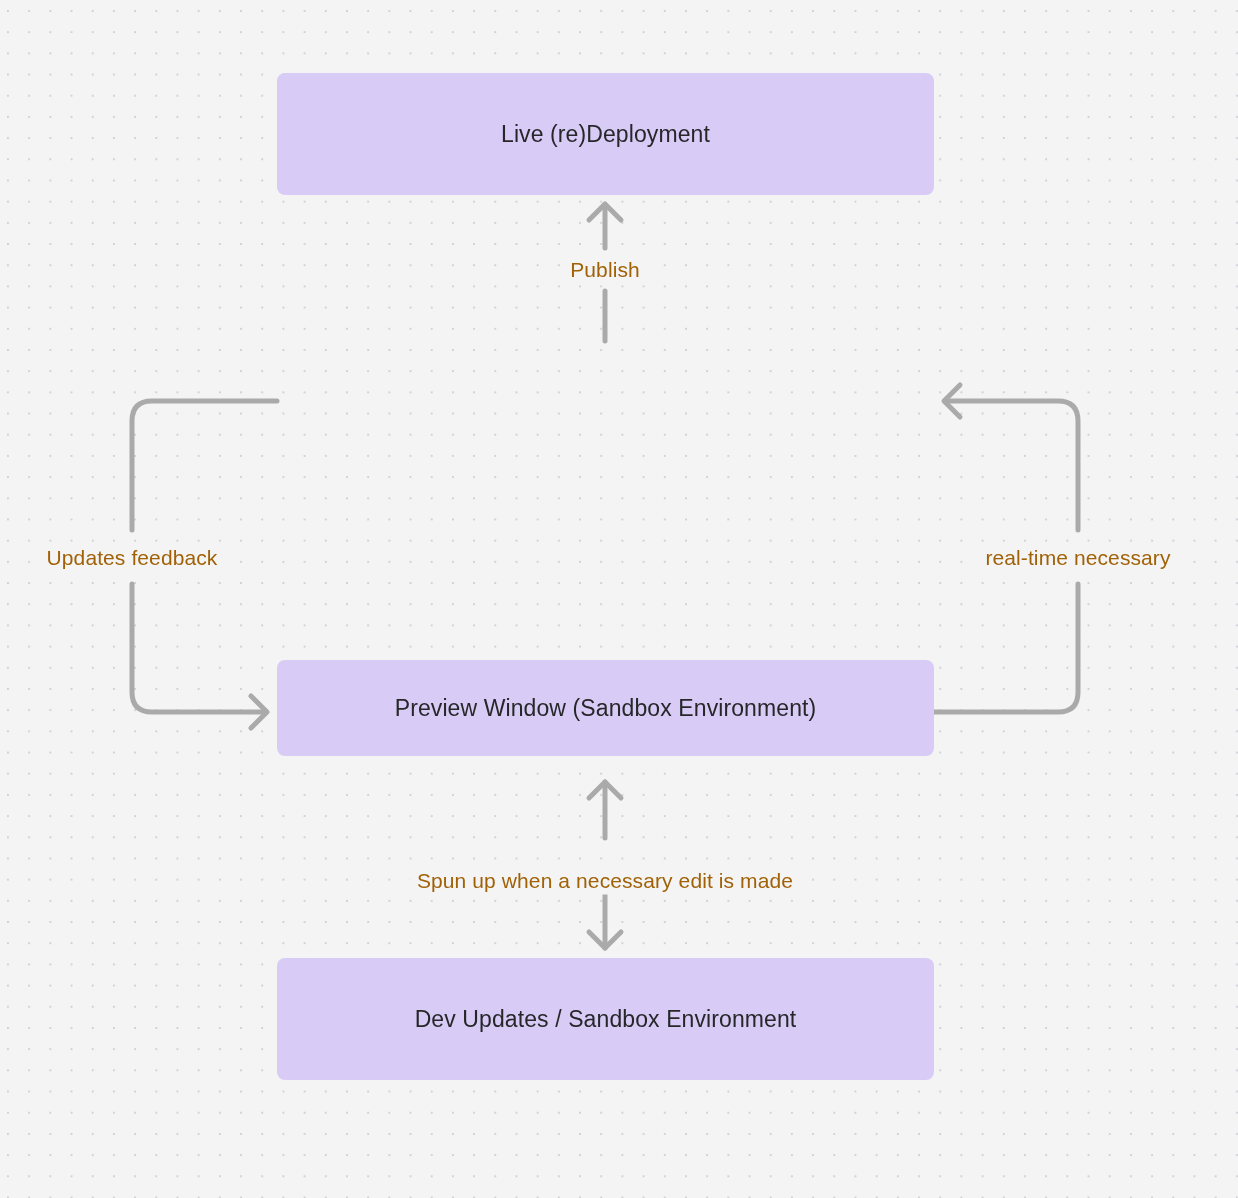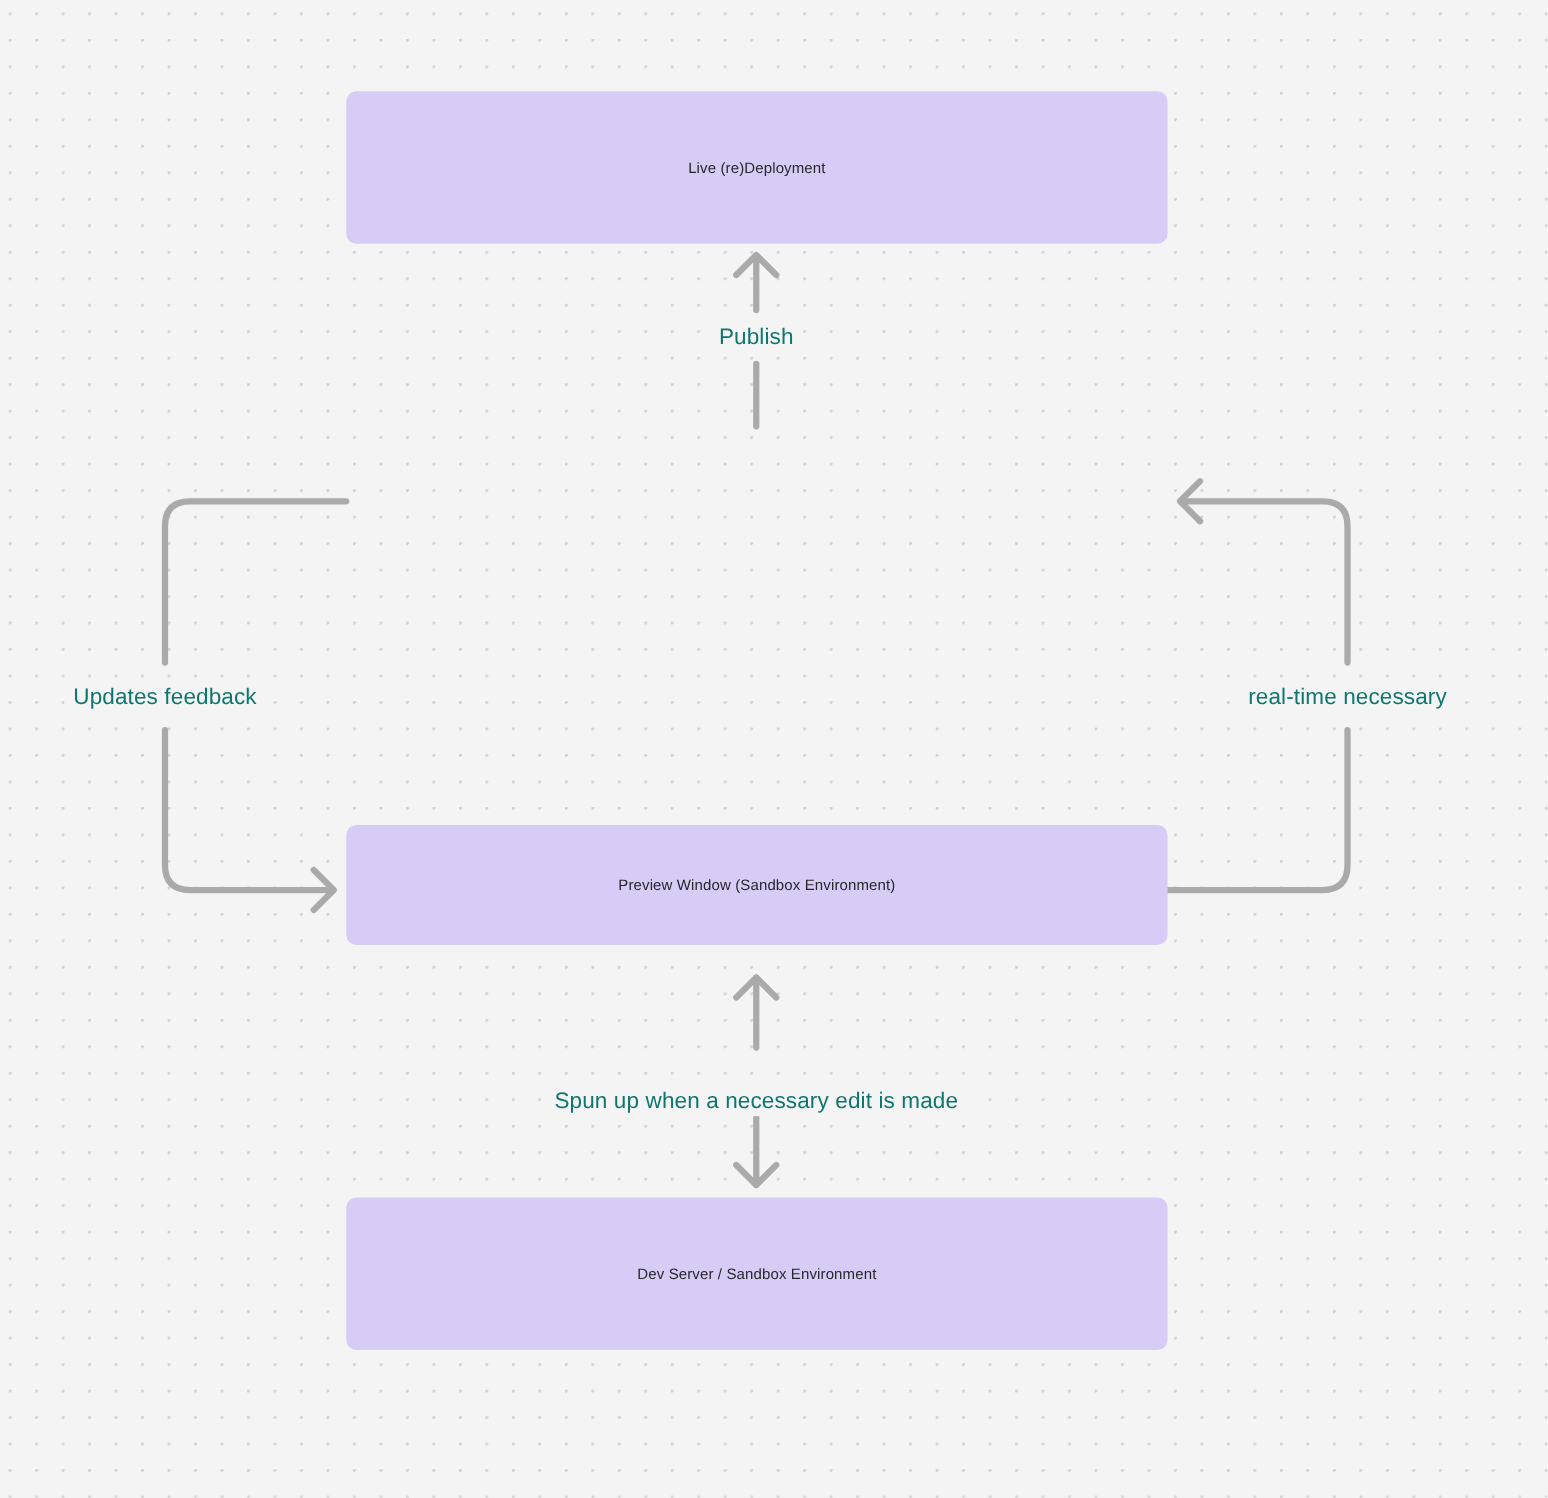--- a/index.html
+++ b/index.html
@@ -37,36 +37,36 @@
 
   .node {
     position: absolute;
     box-sizing: border-box;
     background: #d8ccf7;
     border-radius: 8px;
     display: flex;
     align-items: center;
     justify-content: center;
     color: #27272a;
-    font-size: 12px;
+    font-size: 23px;
     font-weight: 400;
     letter-spacing: 0.1px;
     line-height: 1.25;
     text-align: center;
     padding: 6px 14px;
   }
 
   .node-label {
     display: block;
   }
 
   .edge-label {
     position: absolute;
-    color: #0f766e;
-    font-size: 18px;
+    color: #a16207;
+    font-size: 21px;
     line-height: 1;
     letter-spacing: 0.1px;
     white-space: nowrap;
     background: #f4f4f5;
     padding: 4px 7px;
     transform: translate(-50%, -50%);
   }
 </style>
 </head>
 <body>
@@ -104,21 +104,21 @@
   <div class="node" style="left:277px; top:73px; width:657px; height:122px;">
     <span class="node-label">Live (re)Deployment</span>
   </div>
 
 
   <div class="node" style="left:277px; top:628px; width:657px; height:96px;margin-top:32px;">
     <span class="node-label">Preview Window (Sandbox Environment)</span>
   </div>
 
   <div class="node" style="left:277px; top:958px; width:657px; height:122px;">
-    <span class="node-label">Dev Server / Sandbox Environment</span>
+    <span class="node-label">Dev Updates / Sandbox Environment</span>
   </div>
 
   <div class="edge-label" style="left:605px; top:269px;">Publish</div>
 
   <div class="edge-label" style="left:132px; top:557px;">Updates feedback</div>
 
   <div class="edge-label" style="left:1078px; top:557px;">real-time necessary</div>
 
   <div class="edge-label" style="left:605px; top:880px;">Spun up when a necessary edit is made</div>
 

